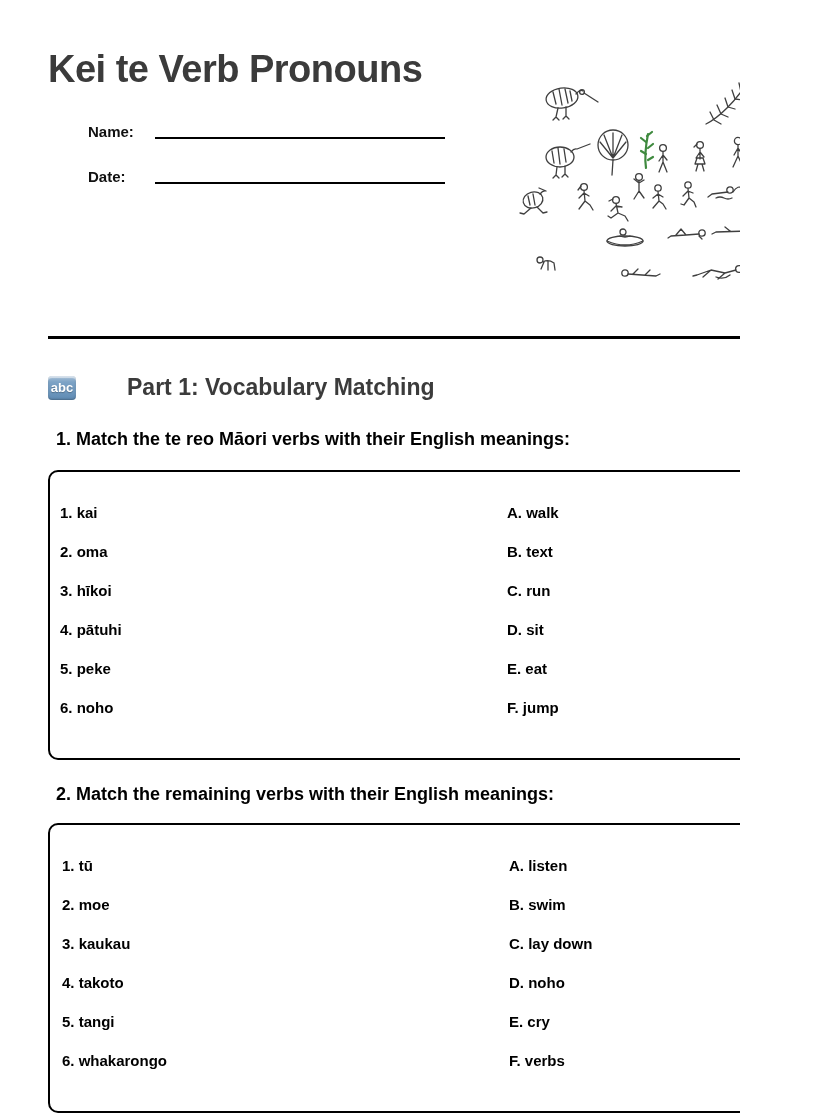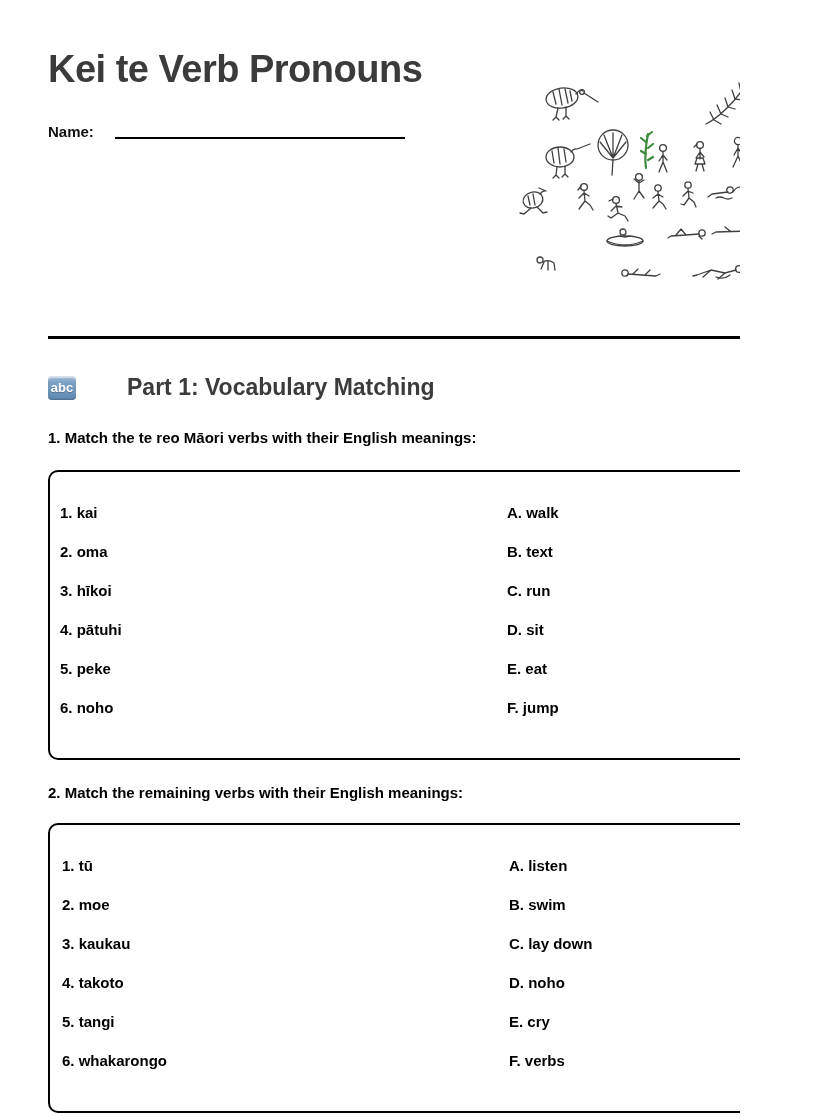--- a/index.html
+++ b/index.html
@@ -29,20 +29,21 @@
     align-items: flex-end;
     height: 24px;
   }
   .field-row.name { top: 116px; }
   .field-row.date { top: 161px; }
   .field-label {
     font-size: 15px;
     font-weight: 700;
     color: #111;
     width: 67px;
+    margin-left: 40px;
   }
   .field-line {
     width: 290px;
     height: 0;
     border-bottom: 2px solid #000;
     margin-bottom: 1px;
   }
   .illustration {
     position: absolute;
     left: 500px;
@@ -90,22 +91,22 @@
     text-shadow: 0 1px 1px rgba(0,0,0,0.25);
   }
   .section-heading-text {
     font-size: 23px;
     font-weight: 700;
     color: #3b3b3b;
     margin-left: 40px;
   }
   .prompt {
     position: absolute;
-    left: 48px;
-    font-size: 15px;
+    left: 56px;
+    font-size: 18px;
     font-weight: 700;
     color: #000;
   }
   .prompt.q1 { top: 429px; }
   .prompt.q2 { top: 784px; }
   .match-box {
     position: absolute;
     left: 48px;
     width: 732px;
     height: 290px;
@@ -131,20 +132,24 @@
 
 <div class="page">
 
   <h1 class="page-title">Kei te Verb Pronouns</h1>
 
   <div class="field-row name">
     <span class="field-label">Name:</span>
     <span class="field-line"></span>
   </div>
 
+  <div class="field-row date">
+    <span class="field-label">Date:</span>
+    <span class="field-line"></span>
+  </div>
 
   <svg class="illustration" viewBox="0 0 300 240" xmlns="http://www.w3.org/2000/svg">
 
     <g transform="translate(62,46)">
       <ellipse cx="0" cy="0" rx="16" ry="10" transform="rotate(-8)"></ellipse>
       <path d="M-9 -6 L-6 6 M-3 -9 L0 7 M3 -9 L6 5 M8 -7 L10 3"></path>
       <path d="M14 -4 Q18 -9 21 -7"></path>
       <circle cx="20" cy="-6" r="2.4"></circle>
       <path d="M22 -5 L36 4"></path>
       <path d="M-4 10 L-6 19 M-6 19 L-9 22 M-6 19 L-3 22 M4 9 L4 18 M4 18 L1 21 M4 18 L7 21"></path>

